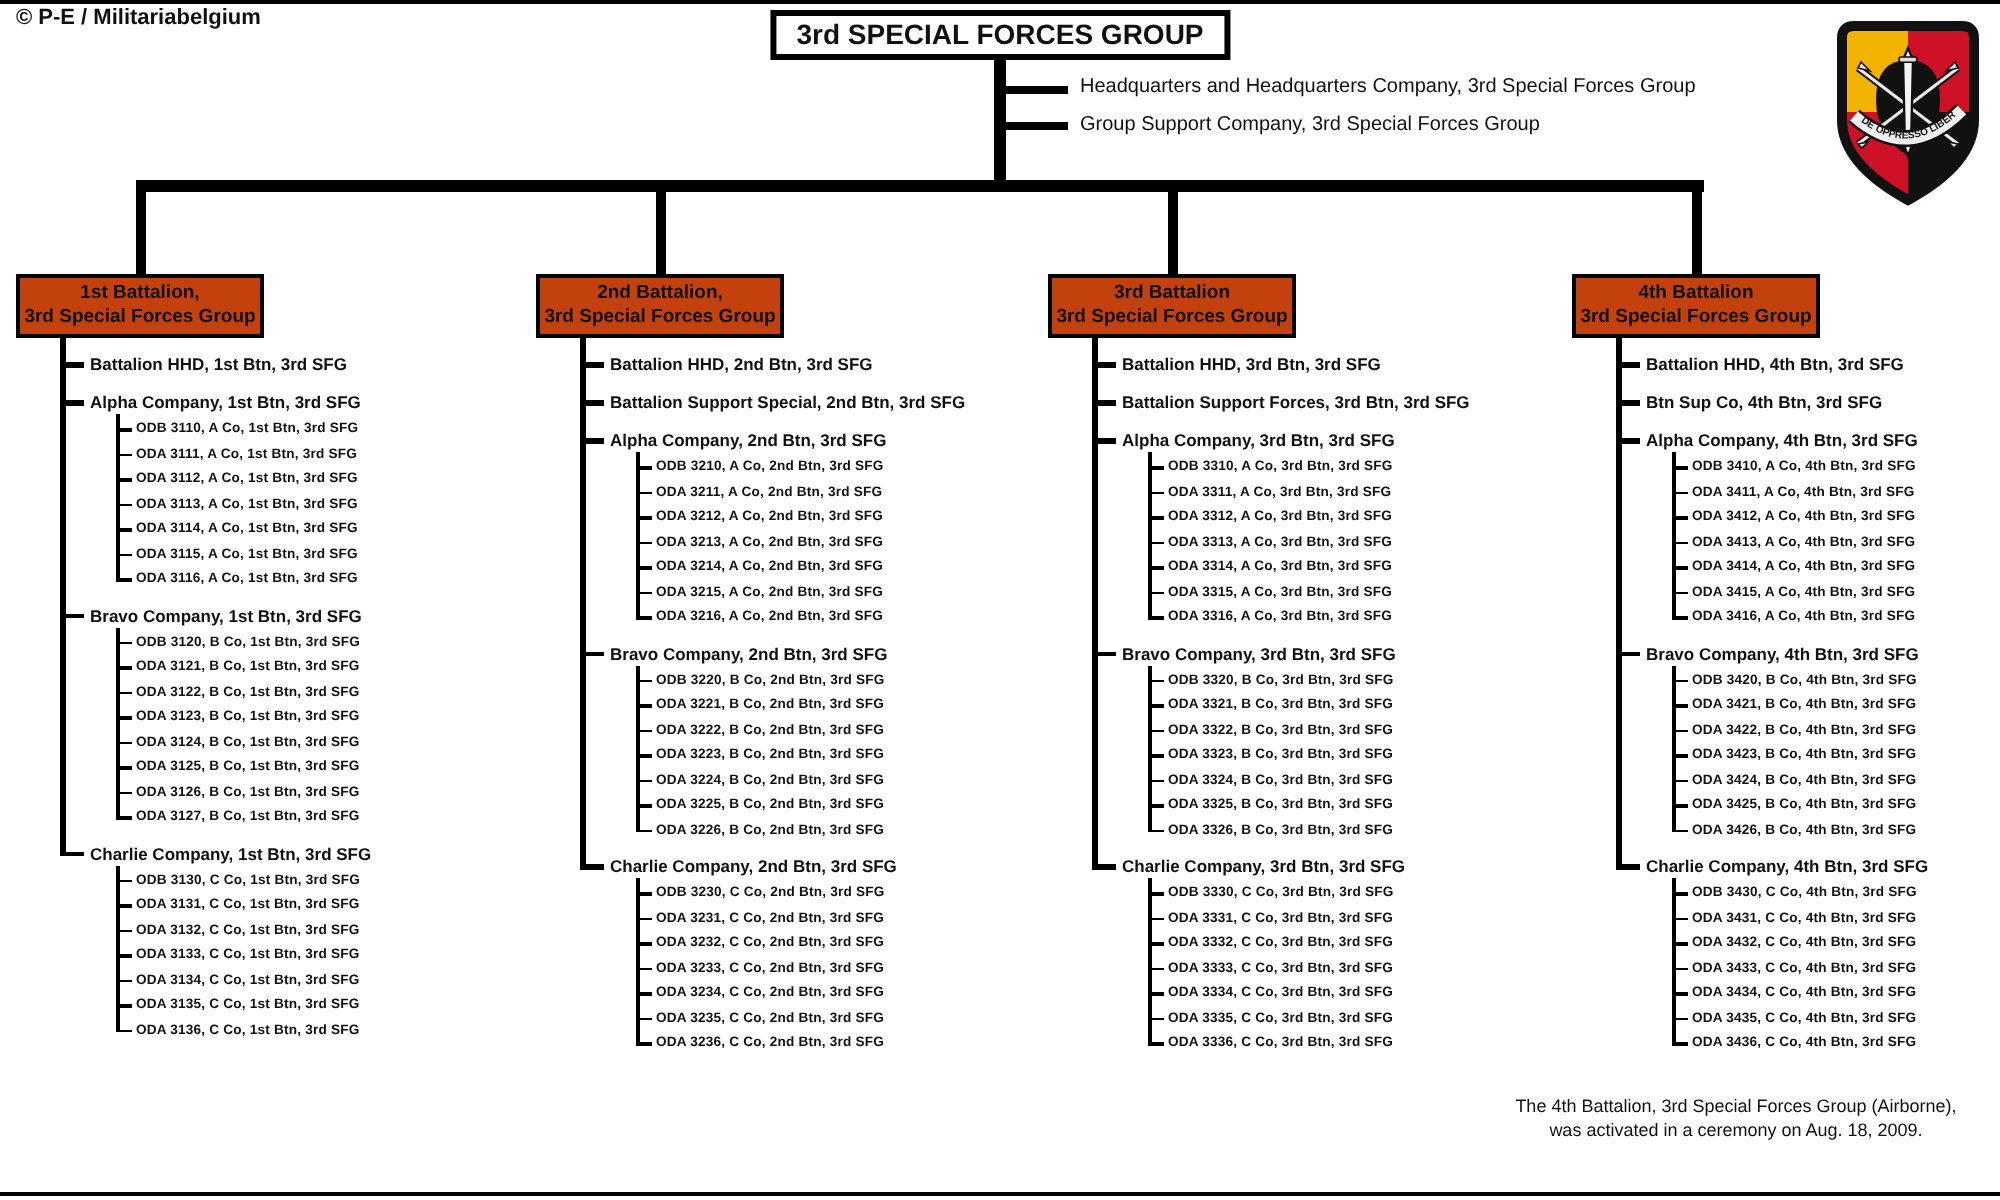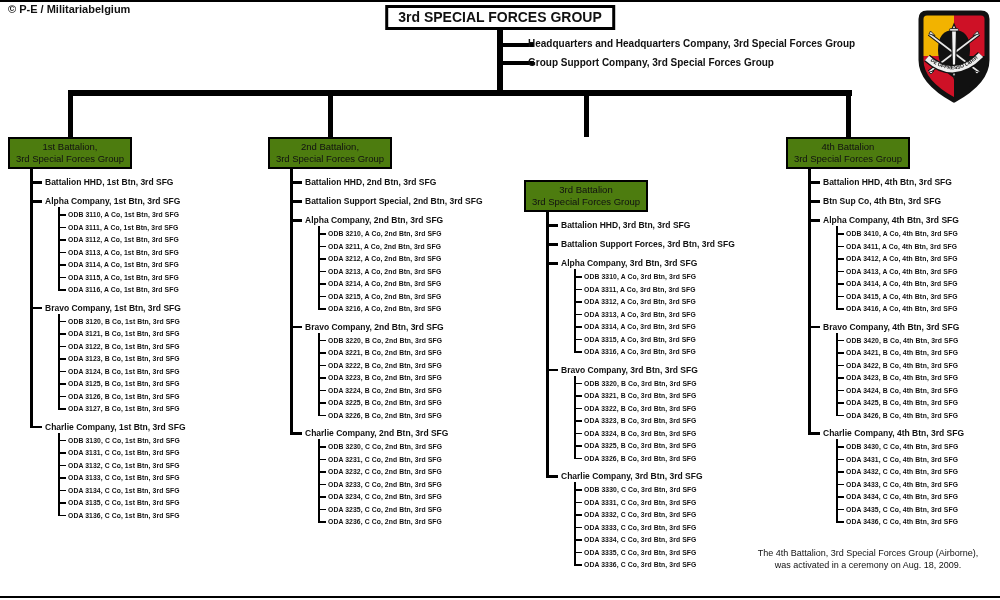--- a/index.html
+++ b/index.html
@@ -17,40 +17,40 @@
 
   .title-box{
     position:absolute;top:5px;left:500px;transform:translateX(-50%);
     border:3px solid #000;background:#fff;padding:1px 10px 2px;
     font-size:14px;font-weight:700;white-space:nowrap;box-shadow:0 0 0 1px #fff inset;
   }
   .trunk-main{position:absolute;left:497px;top:29px;width:6px;height:66px;background:#000;}
   .stub{position:absolute;left:500px;width:34px;height:4px;background:#000;}
   .stub.s1{top:43px;}
   .stub.s2{top:61px;}
-  .stub-label{position:absolute;left:528px;font-size:10px;font-weight:700;white-space:nowrap;}
+  .stub-label{position:absolute;left:540px;font-size:10px;font-weight:400;white-space:nowrap;}
   .stub-label.s1{top:38px;}
   .stub-label.s2{top:57px;}
 
   .hbar{position:absolute;left:68px;top:90px;width:784px;height:6px;background:#000;}
   .drop{position:absolute;top:96px;width:5px;height:41px;background:#000;}
   .drop.d1{left:68px;}
   .drop.d2{left:328px;}
   .drop.d3{left:584px;}
   .drop.d4{left:846px;}
 
   .battalion{position:absolute;top:137px;width:252px;}
   .battalion.b1{left:8px;}
   .battalion.b2{left:268px;}
-  .battalion.b3{left:524px;margin-top:43px;}
+  .battalion.b3{left:524px;}
   .battalion.b4{left:786px;}
 
   .batt-box{
-    width:124px;border:2px solid #000;background:#4d7c0f;
-    text-align:center;font-size:9.5px;font-weight:400;line-height:12px;
+    width:124px;border:2px solid #000;background:#c2410c;
+    text-align:center;font-size:9.5px;font-weight:700;line-height:12px;
     padding:2px 0;box-sizing:border-box;
   }
   ul.tree{list-style:none;margin:0;padding:0;}
   ul.lvl1{margin-left:22px;}
   ul.lvl1>li{position:relative;padding:8px 0 0 15px;}
   ul.lvl1>li::before{content:"";position:absolute;left:0;top:12px;width:12px;height:2.5px;background:#000;}
   ul.lvl1>li::after{content:"";position:absolute;left:0;top:0;width:3px;height:100%;background:#000;}
   ul.lvl1>li:last-child::after{height:14px;}
   .lbl1{font-size:8.5px;font-weight:700;white-space:nowrap;line-height:11px;display:block;}
 

